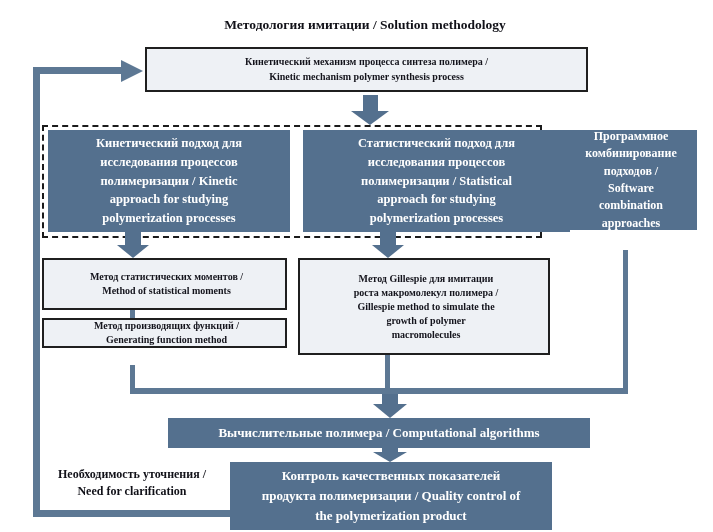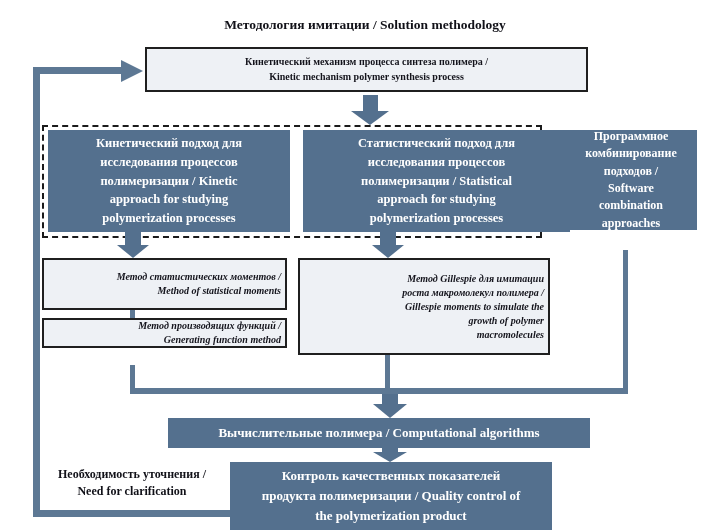--- a/index.html
+++ b/index.html
@@ -12,21 +12,21 @@
   .prelines{white-space:pre-line;}
   .title{font-weight:bold;font-size:13.5px;color:#111118;}
   .box-light{
     background:#eef1f5;border:2px solid #1f1f1f;color:#14141c;
     font-weight:bold;font-size:10px;line-height:1.45;box-sizing:border-box;
   }
   .box-dark{
     background:#54708e;color:#ffffff;font-weight:bold;font-size:12.5px;
     line-height:1.5;box-sizing:border-box;
   }
-  .leftalign{display:flex;flex-direction:column;justify-content:center;text-align:right;padding-left:8px;padding-right:4px;font-style:italic;}
+  .leftalign{display:flex;flex-direction:column;justify-content:center;text-align:center;padding-left:8px;padding-right:4px;}
   .dashed-group{border:2px dashed #1b1b1b;box-sizing:border-box;background:transparent;}
   .line{background:#5d7894;}
   .stem{background:#54708e;}
   .tri-down{width:0;height:0;border-left-style:solid;border-right-style:solid;border-left-color:transparent;border-right-color:transparent;border-top:14px solid #54708e;}
   .tri-right{width:0;height:0;border-top:11px solid transparent;border-bottom:11px solid transparent;border-left:22px solid #5d7894;}
   .fb-label{font-weight:bold;font-size:12px;color:#111118;text-align:center;line-height:1.45;}
 </style>
 </head>
 <body>
 
@@ -73,21 +73,21 @@
   <div class="abs tri-down" style="left:372px;top:245px;border-left-width:16px;border-right-width:16px;border-top-width:13px;"></div>
 
   <div class="abs box-light leftalign prelines" style="left:42px;top:258px;width:245px;height:52px;">Метод статистических моментов /
 Method of statistical moments</div>
 
   <div class="abs box-light leftalign prelines" style="left:42px;top:318px;width:245px;height:30px;">Метод производящих функций /
 Generating function method</div>
 
   <div class="abs box-light leftalign prelines" style="left:298px;top:258px;width:252px;height:97px;line-height:1.4;">Метод Gillespie для имитации
 роста макромолекул полимера /
-Gillespie moments to simulate the
+Gillespie method to simulate the
 growth of polymer
 macromolecules</div>
 
   <div class="abs line" style="left:130px;top:310px;width:5px;height:8px;"></div>
   <div class="abs line" style="left:130px;top:365px;width:5px;height:26px;"></div>
   <div class="abs line" style="left:385px;top:355px;width:5px;height:36px;"></div>
   <div class="abs line" style="left:623px;top:250px;width:5px;height:141px;"></div>
   <div class="abs line" style="left:130px;top:388px;width:498px;height:6px;"></div>
 
   <div class="abs stem" style="left:382px;top:394px;width:16px;height:10px;"></div>

